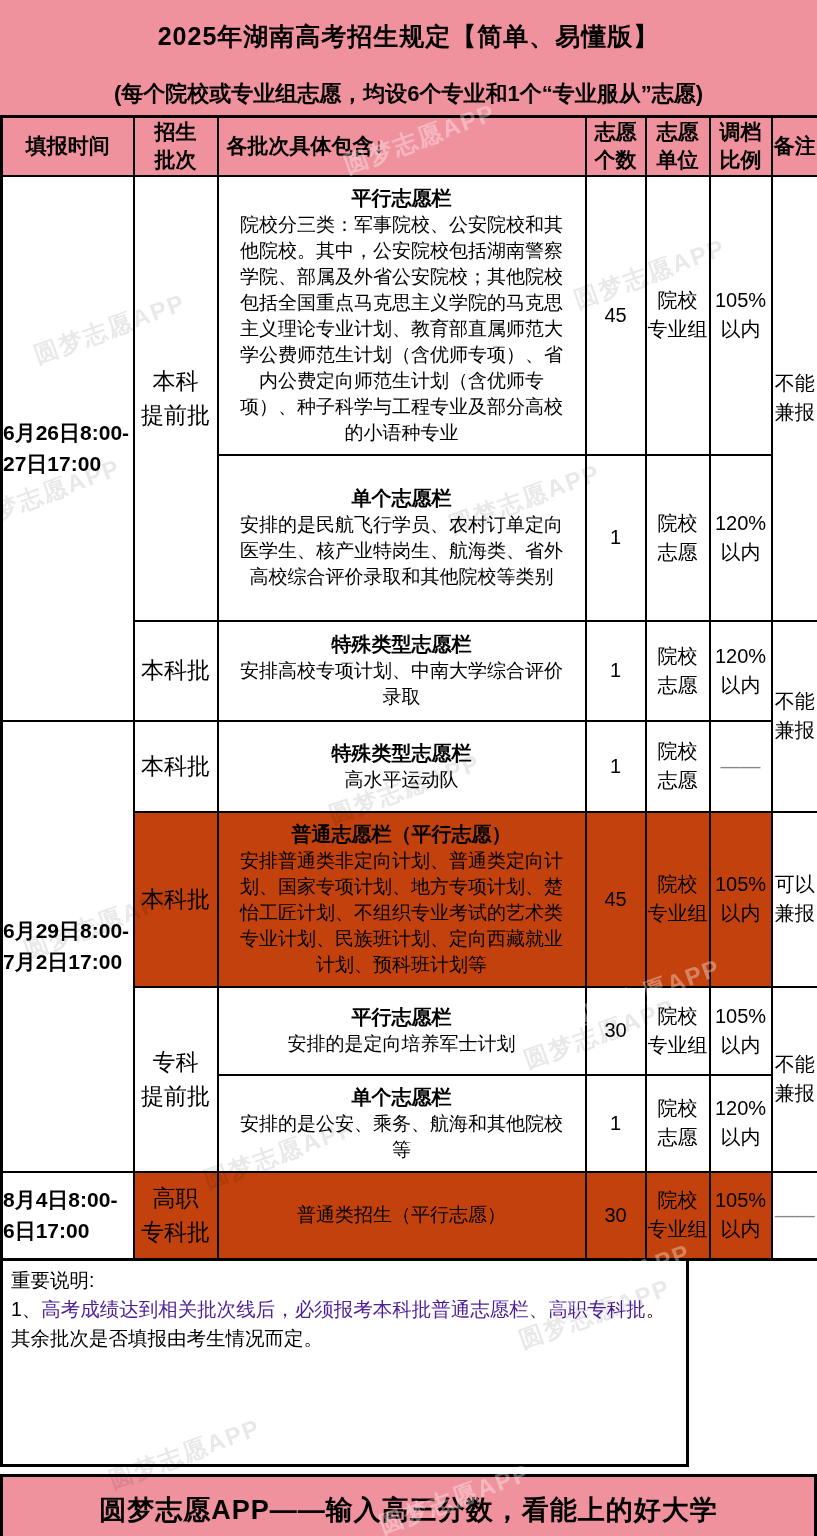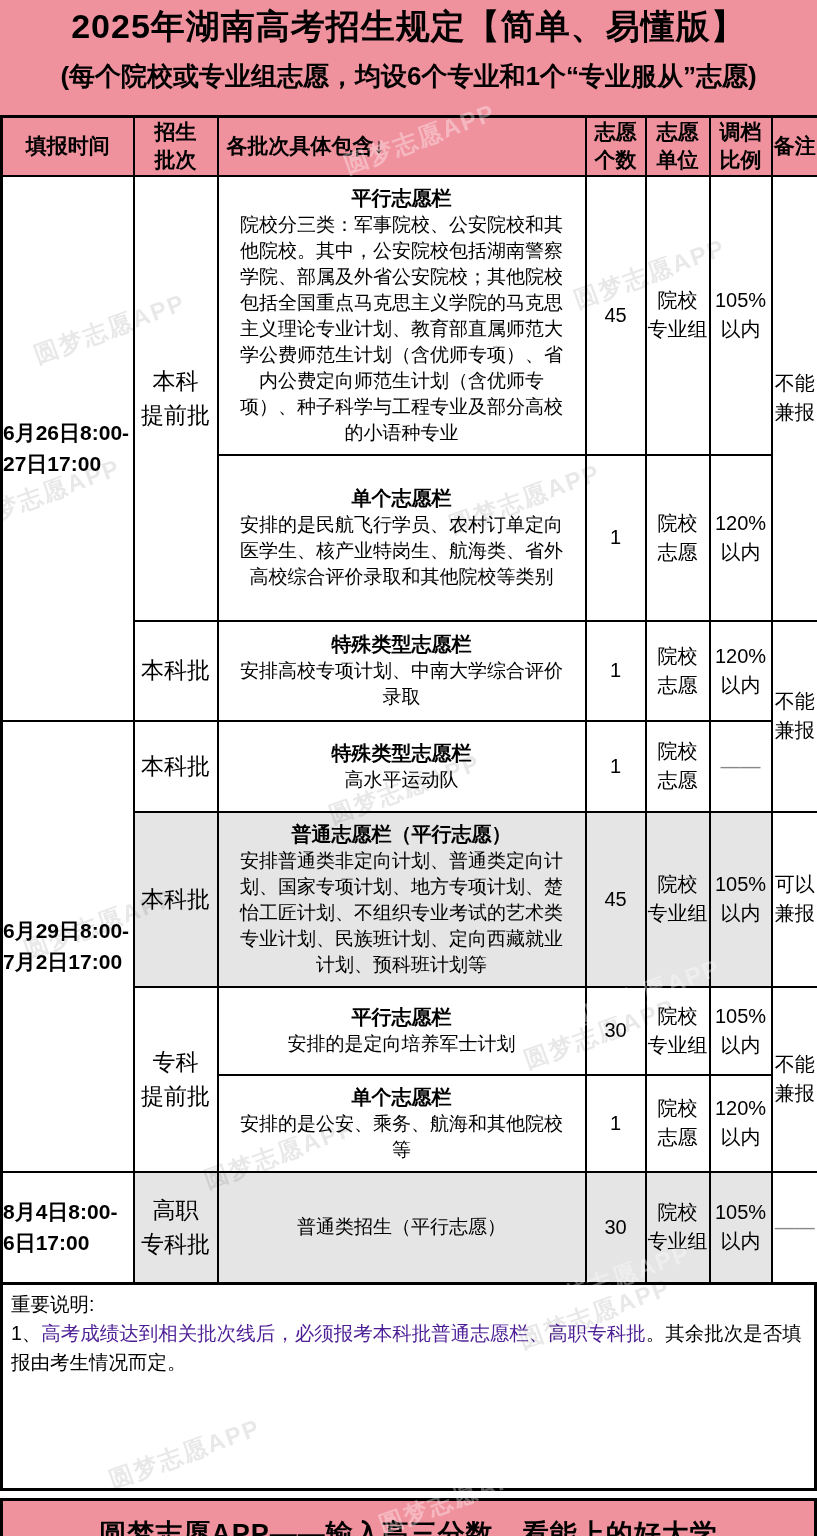--- a/index.html
+++ b/index.html
@@ -2,41 +2,41 @@
 <html><head>
 <meta charset="utf-8">
 <style>
   html,body{margin:0;padding:0;}
   body{
     width:817px;height:1536px;position:relative;background:#fff;overflow:hidden;
     font-family:"Liberation Sans","DejaVu Sans",sans-serif;color:#000;
   }
   
   .title-band{width:817px;height:115px;background:#F0929E;text-align:center;overflow:hidden;}
-  .main-title{font-size:34px;font-weight:bold;margin-top:4px;letter-spacing:1px;}
-  .sub-title{font-size:26px;font-weight:bold;margin-top:9px;}
+  .main-title{font-size:25px;font-weight:bold;margin-top:20px;letter-spacing:1px;}
+  .sub-title{font-size:22px;font-weight:bold;margin-top:26px;}
   
   table.main{border-collapse:collapse;table-layout:fixed;width:817px;border:3px solid #000;}
   th,td{border:2px solid #000;padding:0;overflow:hidden;}
   th{background:#F0929E;font-size:21px;font-weight:bold;text-align:center;vertical-align:middle;white-space:pre-line;line-height:1.35;}
   th.h-detail{text-align:left;padding-left:8px;margin-top:31px;}
   td{vertical-align:middle;}
   td.c-time{font-size:21px;font-weight:bold;white-space:pre-line;line-height:1.5;}
   td.c-batch{font-size:23px;text-align:center;white-space:pre-line;line-height:1.5;}
   td.c-detail{padding:8px 21px;font-size:19px;line-height:26px;text-align:center;}
   .dtitle{font-weight:bold;font-size:20px;line-height:27px;}
   .dtitle:empty{display:none;}
   td.c-mid{font-size:20px;text-align:center;white-space:pre-line;line-height:1.45;}
   td.dash{color:#888;}
-  td.hl{background:#e5e5e5;}
+  td.hl{background:#c2410c;}
   tr.hr0{height:58px;}
   tr.r1{height:279px;} tr.r2{height:166px;} tr.r3{height:100px;} tr.r4{height:91px;}
-  tr.r5{height:173px;} tr.r6{height:88px;}  tr.r7{height:87px;}  tr.r8{height:112px;}
-  
-  .notes{box-sizing:border-box;width:817px;min-height:206px;border:3px solid #000;border-top:none;
+  tr.r5{height:173px;} tr.r6{height:88px;}  tr.r7{height:87px;}  tr.r8{height:88px;}
+  
+  .notes{box-sizing:border-box;width:689px;min-height:206px;border:3px solid #000;border-top:none;
          padding:5px 8px 6px 8px;font-size:19.5px;line-height:29px;background:#fff;}
   .note-red{color:#4c1d95;}
   
   .footer-band{box-sizing:border-box;width:817px;height:72px;margin-top:7px;background:#F0929E;
                border:3px solid #000;border-bottom:none;text-align:center;}
   .footer-text{font-size:27px;font-weight:bold;line-height:66px;letter-spacing:1px;}
   
   .wm{position:absolute;font-size:24px;font-weight:bold;letter-spacing:2px;white-space:nowrap;
       transform:rotate(-20deg);transform-origin:left center;pointer-events:none;z-index:5;}
   .wm-dark{color:rgba(0,0,0,0.09);}

